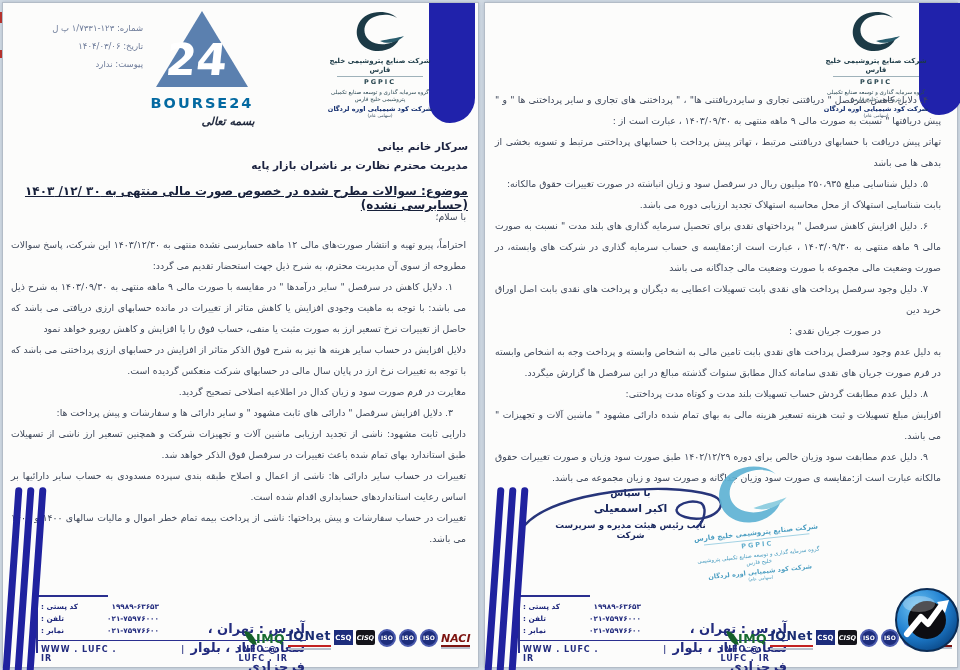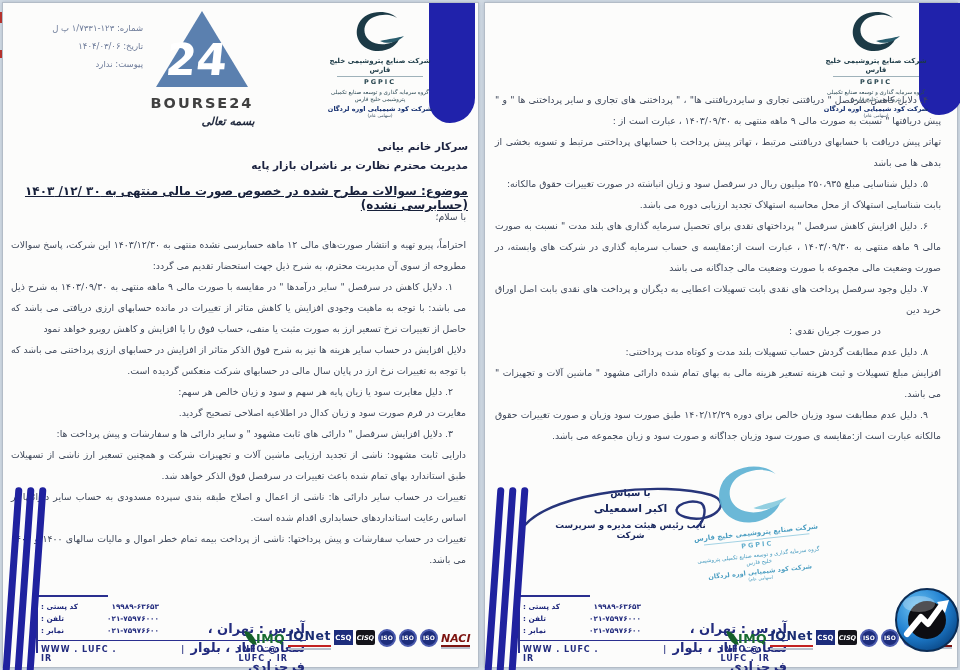--- a/index.html
+++ b/index.html
@@ -14,21 +14,21 @@
 
   
   .navy-band { position:absolute; top:0; background:#2022ab; border-radius:0 0 26px 22px; }
 
   
   .meta { position:absolute; left:20px; top:16px; width:120px; direction:rtl; text-align:right;
           font-size:8.5px; color:#6d7b99; line-height:18px; }
 
   
   .b24 { position:absolute; left:144px; top:6px; width:110px; text-align:center; }
-  .b24-word { margin-top:2px; color:#404040; font-weight:bold; font-size:14.5px; letter-spacing:2px; }
+  .b24-word { margin-top:2px; color:#0369a1; font-weight:bold; font-size:14.5px; letter-spacing:2px; }
 
   
   .pgpic { position:absolute; width:110px; text-align:center; color:#17333e; }
   .pgpic .callig { direction:rtl; font-size:7px; font-weight:bold; color:#1c3a46; line-height:9px; }
   .pgpic .enrule { height:1px; background:#9fb2ba; margin:1px 12px; }
   .pgpic .abbr { font-size:6.5px; font-weight:bold; letter-spacing:2px; color:#27454f; }
   .pgpic .group { direction:rtl; font-size:5.5px; color:#2a4854; margin-top:3px; line-height:7px; }
   .pgpic .sub { direction:rtl; font-size:6.5px; font-weight:bold; color:#122d6e; margin-top:2px; }
   .pgpic .own { direction:rtl; font-size:4.5px; color:#41566b; }
 
@@ -150,21 +150,20 @@
       <div>مدیریت محترم نظارت بر ناشران بازار پایه</div>
     </div>
 
     <div class="subject">موضوع: سوالات مطرح شده در خصوص صورت مالی منتهی به ۳۰ /۱۲/ ۱۴۰۳ (حسابرسی نشده)</div>
     <div class="salutation">با سلام؛</div>
 
     <div class="body-text" id="body-left">
       <p>احتراماً، پیرو تهیه و انتشار صورت‌های مالی ۱۲ ماهه حسابرسی نشده منتهی به ۱۴۰۳/۱۲/۳۰ این شرکت، پاسخ سوالات مطروحه از سوی آن مدیریت محترم، به شرح ذیل جهت استحضار تقدیم می گردد:</p>
       <p class="ind">۱.   دلایل کاهش در سرفصل " سایر درآمدها " در مقایسه با صورت مالی ۹ ماهه منتهی به ۱۴۰۳/۰۹/۳۰ به شرح ذیل می باشد: با توجه به ماهیت وجودی افزایش یا کاهش متاثر از تغییرات در مانده حسابهای ارزی دریافتی می باشد که حاصل از تغییرات نرخ تسعیر ارز به صورت مثبت یا منفی، حساب فوق را یا افزایش و کاهش روبرو خواهد نمود</p>
       <p>دلایل افزایش در حساب سایر هزینه ها نیز به شرح فوق الذکر متاثر از افزایش در حسابهای ارزی پرداختنی می باشد که با توجه به تغییرات نرخ ارز در پایان سال مالی در حسابهای شرکت منعکس گردیده است.</p>
-      <p class="ind">۲.   دلیل مغایرت سود یا زیان پایه هر سهم و سود و زیان خالص هر سهم:</p>
       <p>مغایرت در فرم صورت سود و زیان کدال در اطلاعیه اصلاحی تصحیح گردید.</p>
       <p class="ind">۳.   دلایل افزایش سرفصل " دارائی های ثابت مشهود " و سایر دارائی ها و سفارشات و پیش پرداخت ها:</p>
       <p>دارایی ثابت مشهود: ناشی از تجدید ارزیابی ماشین آلات و تجهیزات شرکت و همچنین تسعیر ارز ناشی از تسهیلات طبق استاندارد بهای تمام شده باعث تغییرات در سرفصل فوق الذکر خواهد شد.</p>
       <p>تغییرات در حساب سایر دارائی ها: ناشی از اعمال و اصلاح طبقه بندی سپرده مسدودی به حساب سایر دارائیها بر اساس رعایت استانداردهای حسابداری اقدام شده است.</p>
       <p>تغییرات در حساب سفارشات و پیش پرداختها: ناشی از پرداخت بیمه تمام خطر اموال و مالیات سالهای ۱۴۰۰ و ۱۴۰۲ می باشد.</p>
     </div>
 
     <div class="footer-rule-t"></div>
     <div class="footer-rule-v"></div>
     <div class="footer-rule-m"></div>
@@ -230,20 +229,21 @@
     </div>
 
     <div class="body-text" id="body-right">
       <p class="ind">۴.   دلایل کاهش سرفصل " دریافتنی تجاری و سایردریافتنی ها" ، " پرداختنی های تجاری و سایر پرداختنی ها " و " پیش دریافتها " نسبت به صورت مالی ۹ ماهه منتهی به ۱۴۰۳/۰۹/۳۰ ، عبارت است از :</p>
       <p>تهاتر پیش دریافت با حسابهای دریافتنی مرتبط ، تهاتر پیش پرداخت با حسابهای پرداختنی مرتبط و تسویه بخشی از بدهی ها می باشد</p>
       <p class="ind">۵.   دلیل شناسایی مبلغ ۲۵۰،۹۳۵ میلیون ریال در سرفصل سود و زیان انباشته در صورت تغییرات حقوق مالکانه:</p>
       <p>بابت شناسایی استهلاک از محل محاسبه استهلاک تجدید ارزیابی دوره می باشد.</p>
       <p class="ind">۶.   دلیل افزایش کاهش  سرفصل " پرداختهای نقدی برای تحصیل سرمایه گذاری های بلند مدت " نسبت به صورت مالی ۹ ماهه منتهی به ۱۴۰۳/۰۹/۳۰ ، عبارت است از:مقایسه ی حساب سرمایه گذاری در شرکت های وابسته، در صورت وضعیت مالی مجموعه با صورت وضعیت مالی جداگانه می باشد</p>
       <p class="ind">۷.   دلیل وجود سرفصل پرداخت های نقدی بابت تسهیلات اعطایی به دیگران و پرداخت های نقدی بابت اصل اوراق خرید دین</p>
       <p class="ind2">در صورت جریان نقدی :</p>
+      <p>به دلیل عدم وجود سرفصل پرداخت های نقدی بابت تامین مالی به اشخاص وابسته و پرداخت وجه به اشخاص وابسته در فرم صورت جریان های نقدی سامانه کدال مطابق سنوات گذشته مبالغ در این سرفصل ها گزارش میگردد.</p>
       <p class="ind">۸.   دلیل عدم مطابقت گردش حساب تسهیلات بلند مدت و کوتاه مدت پرداختنی:</p>
       <p>افزایش مبلغ تسهیلات و ثبت هزینه تسعیر هزینه مالی به بهای تمام شده دارائی مشهود " ماشین آلات و تجهیزات " می باشد.</p>
       <p class="ind">۹.   دلیل عدم مطابقت سود وزیان خالص برای دوره ۱۴۰۲/۱۲/۲۹ طبق صورت سود وزیان و صورت تغییرات حقوق مالکانه عبارت است از:مقایسه ی صورت سود وزیان جداگانه و صورت سود و زیان مجموعه می باشد.</p>
     </div>
 
     <div class="sig">
       <div class="closing">با سپاس</div>
       <div class="name">اکبر اسمعیلی</div>
       <div class="title">نایب رئیس هیئت مدیره و سرپرست شرکت</div>
     </div>

